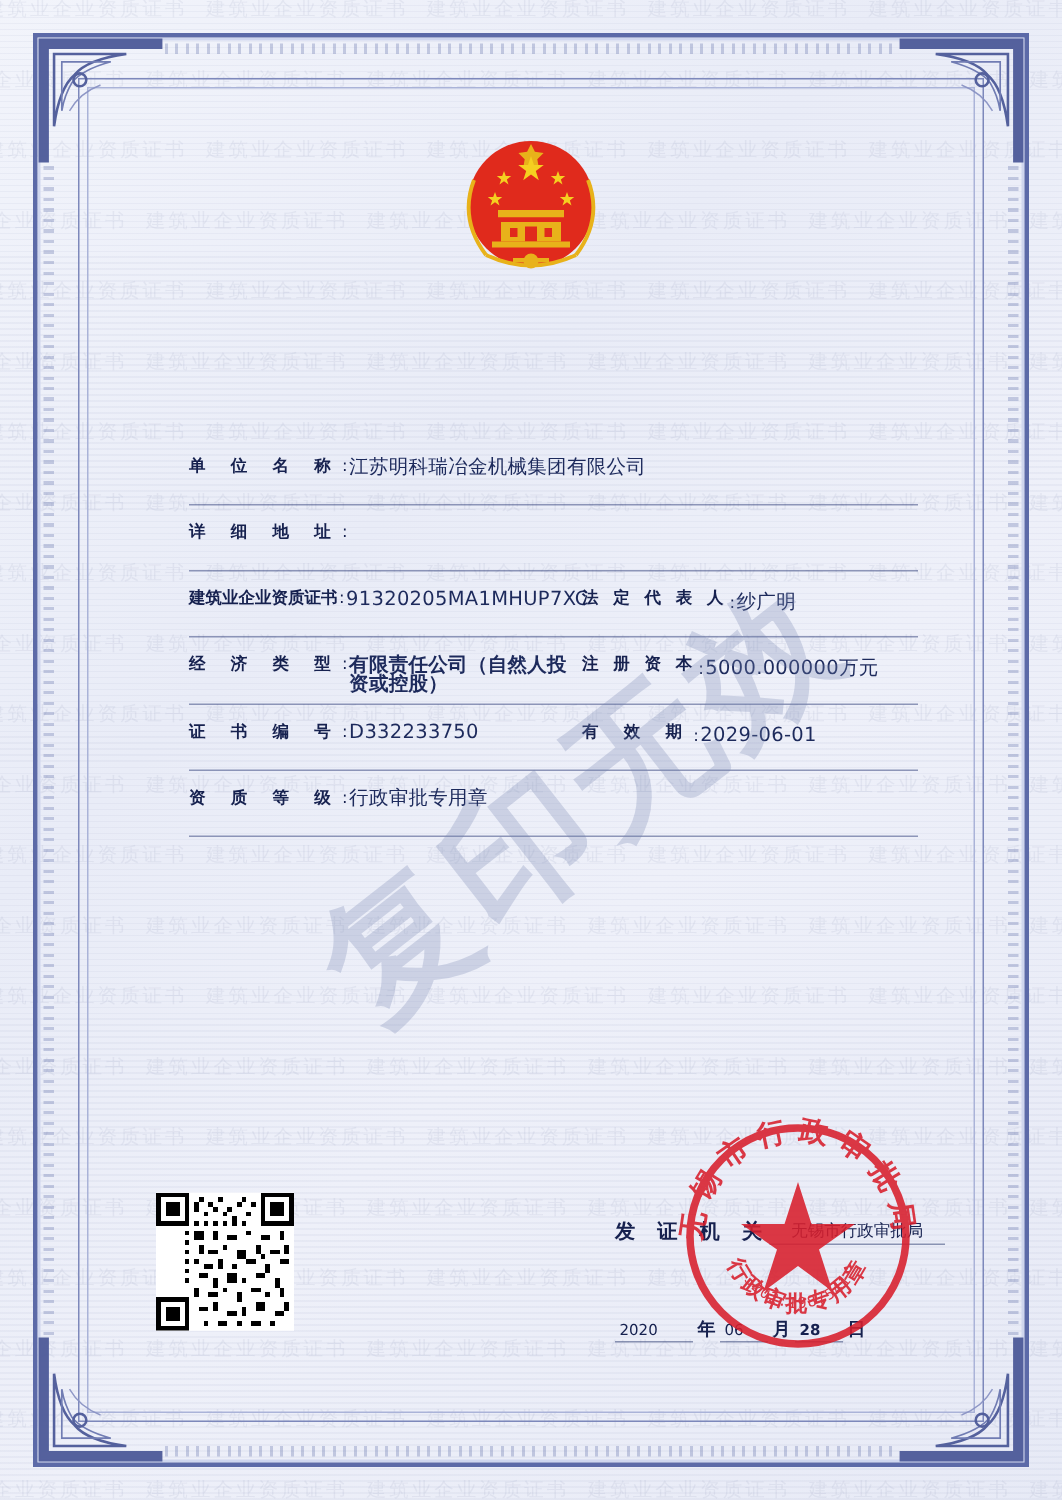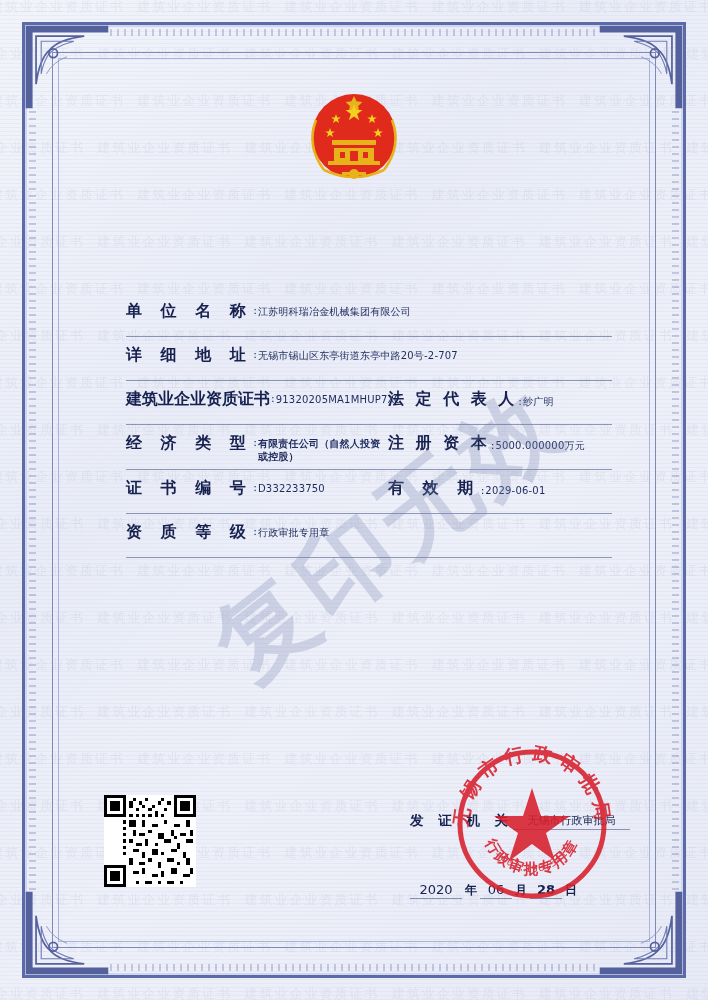--- a/index.html
+++ b/index.html
@@ -114,38 +114,38 @@
     right: 96px;
     top: 300px;
   }
   .field-row {
     display: flex;
     align-items: flex-start;
     min-height: 30px;
     margin-bottom: 6px;
   }
   .f-label {
-    font-size: 16px;
+    font-size: 11px;
     color: #16214f;
     font-weight: bold;
     letter-spacing: 0px;
     white-space: nowrap;
     line-height: 18px;
     padding-top: 2px;
   }
   .f-label.sp6 { letter-spacing: 6.5px; }
   .f-label.sp3 { letter-spacing: 3px; }
   .f-label.sp0 { letter-spacing: 0px; }
   .f-colon {
     font-size: 11px;
     color: #16214f;
     padding: 4px 1px 0 1px;
   }
   .f-value {
-    font-size: 10px;
+    font-size: 13px;
     color: #1d2a5c;
     line-height: 13px;
     padding-top: 5px;
     letter-spacing: .2px;
   }
   .f-value.narrow { width: 170px; font-weight: bold; }
   .col-a { width: 262px; display: flex; align-items: flex-start; }
   .col-b { flex: 1; display: flex; align-items: flex-end; }
 
   
@@ -205,25 +205,24 @@
     text-align: center;
   }
   .date-line {
     display: flex;
     align-items: flex-end;
     font-size: 12px;
     font-weight: bold;
     color: #16214f;
   }
   .date-line .dv {
-    font-size: 13px;
+    font-size: 10px;
     font-weight: normal;
     border-bottom: 1px solid rgba(40,55,110,0.5);
     padding: 0 3px 1px 3px;
-    text-align: center;
   }
   .date-line .y { width: 46px; }
   .date-line .m { width: 26px; margin-top: 40px; }
   .date-line .d { width: 26px; font-weight: bold; }
   .date-line .u { padding: 0 3px; }
 
   
   .seal {
     position: absolute;
     left: 444px;
@@ -347,21 +346,20 @@
         </div>
       </div>
       <div class="row-rule"></div>
     </div>
 
     <div>
       <div class="field-row">
         <div class="col-a" style="width:100%">
           <span class="f-label sp6">详 细 地 址</span>
           <span class="f-colon">:</span>
-          <span class="f-value">无锡市锡山区东亭街道东亭中路20号-2-707</span>
         </div>
       </div>
       <div class="row-rule"></div>
     </div>
 
     <div>
       <div class="field-row">
         <div class="col-a">
           <span class="f-label sp0">建筑业企业资质证书</span>
           <span class="f-colon">:</span>

